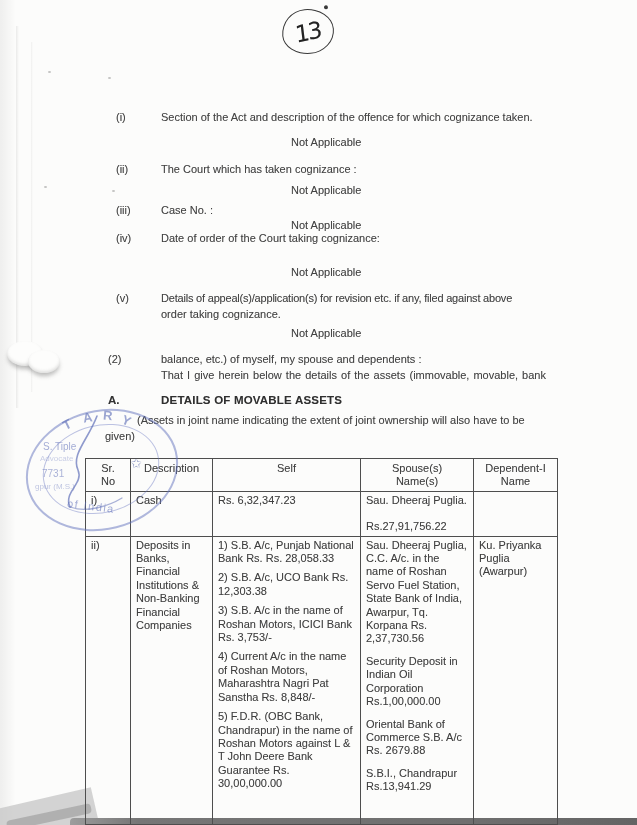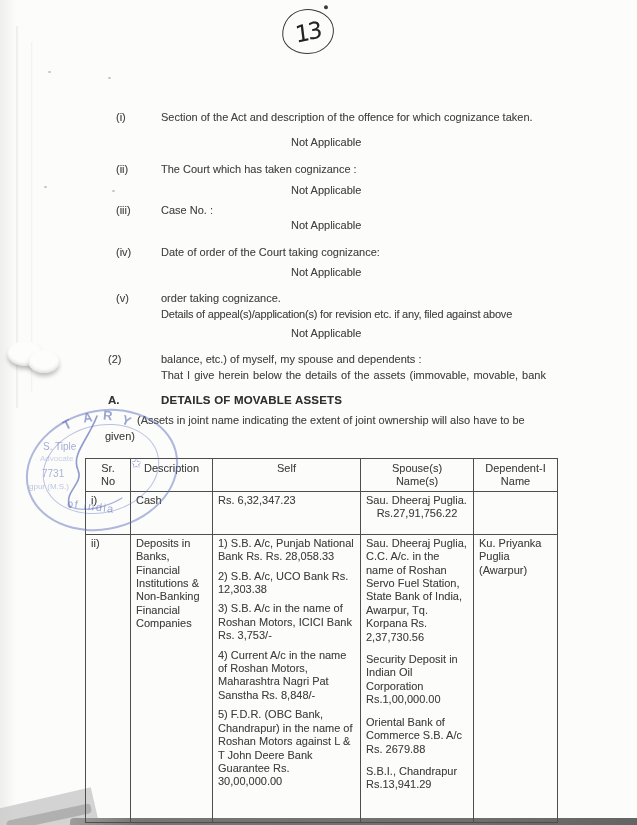--- a/index.html
+++ b/index.html
@@ -57,38 +57,38 @@
   table.assets th,table.assets td{border:1px solid #4e4e4e;vertical-align:top;
     padding:2px 5px;font-weight:normal;overflow:hidden;}
   table.assets th{white-space:pre-line;text-align:center;padding-top:3px;}
   table.assets th.left{text-align:center;}
   tr.row-head{height:26px;}
   tr.row-1{height:43px;}
   tr.row-2{height:288px;}
   td.cell p{margin:0;}
   td.cell p + p{margin-top:6px;}
   td.cell.gap p + p{margin-top:9px;}
-  td.cell.tight p + p{margin-top:0;text-align:center;}
+  td.cell.tight p + p{margin-top:13px;}
   td.col-sr{padding-left:7px;}
   
   .stamp{position:absolute;left:25px;top:410px;width:155px;height:122px;
     pointer-events:none;z-index:6;text-shadow:none;}
   .stamp .ring-outer{position:absolute;left:0;top:0;width:150px;height:116px;
     border:2px solid rgba(97,113,190,.5);border-radius:50%;transform:rotate(-14deg);}
   .stamp .ring-inner{position:absolute;left:17px;top:15px;width:116px;height:86px;
     border:1.5px solid rgba(97,113,190,.42);border-radius:50%;transform:rotate(-14deg);}
   .stamp .arcL{position:absolute;font-size:13px;font-weight:600;color:rgba(90,106,182,.6);}
   .stamp .t1{left:38px;top:7px;transform:rotate(-26deg);}
   .stamp .t2{left:58px;top:0px;transform:rotate(-10deg);}
   .stamp .t3{left:78px;top:-2px;transform:rotate(5deg);}
   .stamp .t4{left:97px;top:3px;transform:rotate(22deg);}
   .stamp .sname{position:absolute;left:18px;top:31px;font-size:10px;color:rgba(90,106,182,.55);}
   .stamp .sadv{position:absolute;left:15px;top:44px;font-size:8px;color:rgba(90,106,182,.32);}
   .stamp .snum{position:absolute;left:17px;top:58px;font-size:10px;color:rgba(90,106,182,.5);}
-  .stamp .splace{position:absolute;left:4px;top:72px;font-size:8px;color:rgba(90,106,182,.38);}
+  .stamp .splace{position:absolute;left:10px;top:72px;font-size:8px;color:rgba(90,106,182,.38);}
   .stamp .sindia{position:absolute;left:42px;top:90px;font-size:11px;letter-spacing:1.5px;
     color:rgba(90,106,182,.55);transform:rotate(7deg);}
   .stamp .sstar{position:absolute;left:106px;top:46px;font-size:13px;color:rgba(80,96,165,.6);}
   .stamp svg{position:absolute;left:0;top:0;}
 </style>
 </head>
 <body>
 
 <div id="page">
 
@@ -127,33 +127,33 @@
   <div class="answer" style="top:184px">Not Applicable</div>
 
   <div class="qitem" style="top:203px">
     <span class="qlabel">(iii)</span>
     <span class="qtext">
         <span class="ln">Case No. :</span>
       </span>
   </div>
   <div class="answer" style="top:219px">Not Applicable</div>
 
-  <div class="qitem" style="top:245px">
+  <div class="qitem" style="top:231px">
     <span class="qlabel">(iv)</span>
     <span class="qtext">
         <span class="ln">Date of order of the Court taking cognizance:</span>
       </span>
   </div>
   <div class="answer" style="top:266px">Not Applicable</div>
 
   <div class="qitem" style="top:291px">
     <span class="qlabel">(v)</span>
     <span class="qtext">
+      <span class="ln tls">Details of appeal(s)/application(s) for revision etc. if any, filed against above</span>
       <span class="ln">order taking cognizance.</span>
-      <span class="ln tls">Details of appeal(s)/application(s) for revision etc. if any, filed against above</span>
     </span>
   </div>
   <div class="answer" style="top:327px">Not Applicable</div>
 
   <div class="qitem clause" style="top:352px">
     <span class="qlabel">(2)</span>
     <span class="qtext">
       <span class="ln">balance, etc.) of myself, my spouse and dependents :</span>
       <span class="ln ws">That I give herein below the details of the assets (immovable, movable, bank</span>
     </span>

